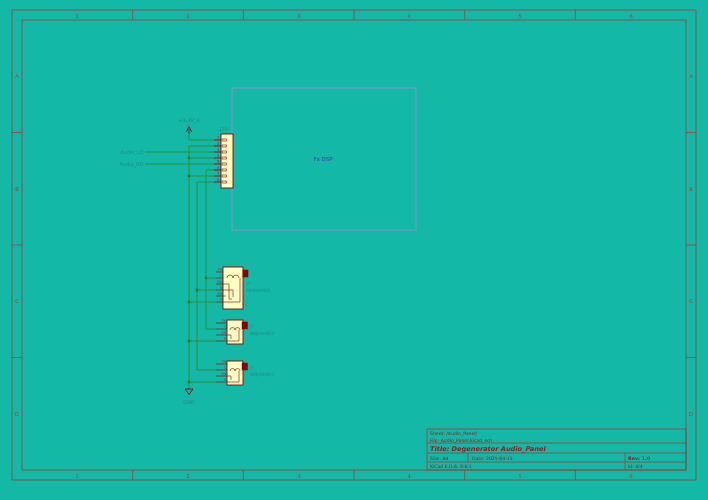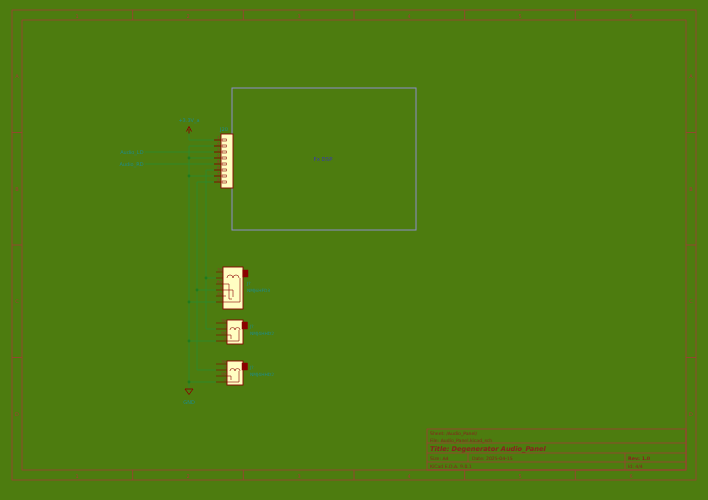--- a/index.html
+++ b/index.html
@@ -1,16 +1,16 @@
 <!DOCTYPE html>
 <html><head>
 <meta charset="utf-8">
 <style>
   html,body{margin:0;padding:0;background:#ffffff;}
-  .page{position:relative;width:708px;height:500px;background:#4d7c0f;overflow:hidden;}
+  .page{position:relative;width:708px;height:500px;background:#14b8a6;overflow:hidden;}
   svg{position:absolute;left:0;top:0;}
   svg text{font-family:"DejaVu Sans", sans-serif;}
   .frame-line{stroke:#a33c36;stroke-width:0.8;fill:none;}
   .grid-label{fill:#a33c36;font-size:5px;text-anchor:middle;}
   .tb-text{fill:#8b2020;font-size:4.6px;}
   .tb-title{fill:#8b2020;font-size:6.6px;font-weight:bold;font-style:italic;}
   .tb-bold{fill:#8b2020;font-size:4.8px;font-weight:bold;}
   .wire{stroke:#2e8b2e;stroke-width:0.9;fill:none;}
   .junction{fill:#1f7a1f;}
   .sym{stroke:#8b0000;stroke-width:0.9;fill:none;}

